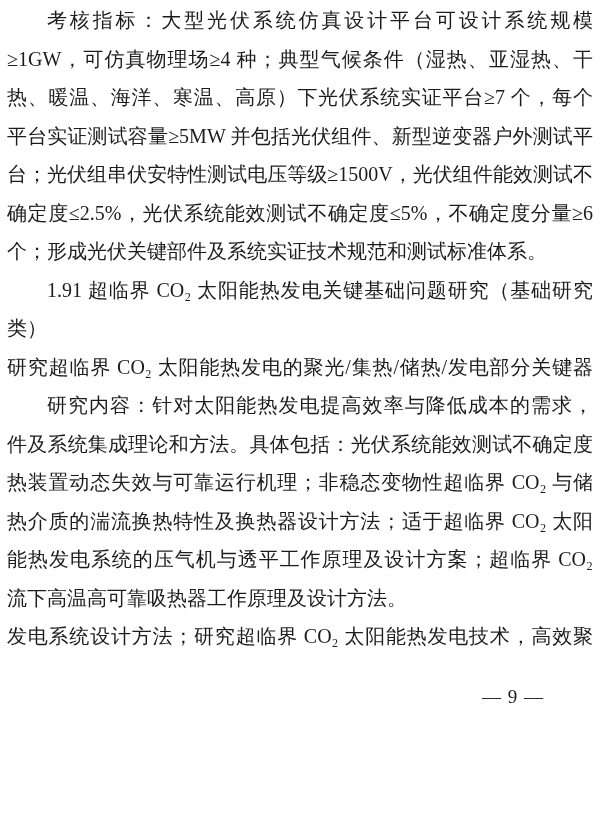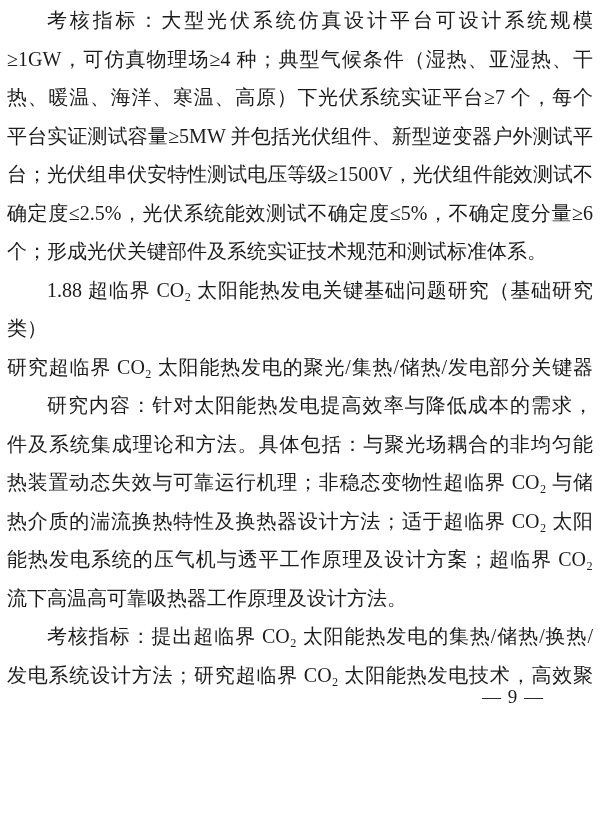--- a/index.html
+++ b/index.html
@@ -43,26 +43,25 @@
 
 <div class="page">
   <div class="textblock">
     <div class="ln ind jf">考核指标：大型光伏系统仿真设计平台可设计系统规模</div>
     <div class="ln jf">≥1GW，可仿真物理场≥4 种；典型气候条件（湿热、亚湿热、干</div>
     <div class="ln jf">热、暖温、海洋、寒温、高原）下光伏系统实证平台≥7 个，每个</div>
     <div class="ln jf">平台实证测试容量≥5MW 并包括光伏组件、新型逆变器户外测试平</div>
     <div class="ln jf">台；光伏组串伏安特性测试电压等级≥1500V，光伏组件能效测试不</div>
     <div class="ln jf">确定度≤2.5%，光伏系统能效测试不确定度≤5%，不确定度分量≥6</div>
     <div class="ln">个；形成光伏关键部件及系统实证技术规范和测试标准体系。</div>
-    <div class="ln ind jf">1.88 超临界 CO₂ 太阳能热发电关键基础问题研究（基础研究</div>
+    <div class="ln ind jf">1.91 超临界 CO₂ 太阳能热发电关键基础问题研究（基础研究</div>
     <div class="ln">类）</div>
     <div class="ln jf">研究超临界 CO₂ 太阳能热发电的聚光/集热/储热/发电部分关键器</div>
     <div class="ln ind jf">研究内容：针对太阳能热发电提高效率与降低成本的需求，</div>
-    <div class="ln jf">件及系统集成理论和方法。具体包括：与聚光场耦合的非均匀能</div>
+    <div class="ln jf">件及系统集成理论和方法。具体包括：光伏系统能效测试不确定度</div>
     <div class="ln jf">热装置动态失效与可靠运行机理；非稳态变物性超临界 CO₂ 与储</div>
     <div class="ln jf">热介质的湍流换热特性及换热器设计方法；适于超临界 CO₂ 太阳</div>
     <div class="ln jf">能热发电系统的压气机与透平工作原理及设计方案；超临界 CO₂</div>
     <div class="ln">流下高温高可靠吸热器工作原理及设计方法。</div>
-    <div class="ln ind jf">考核指标：提出超临界 CO₂ 太阳能热发电的集热/储热/换热/</div>
     <div class="ln jf">发电系统设计方法；研究超临界 CO₂ 太阳能热发电技术，高效聚</div>
   </div>
   <div class="footer">— 9 —</div>
 </div>
 
 </body></html>

